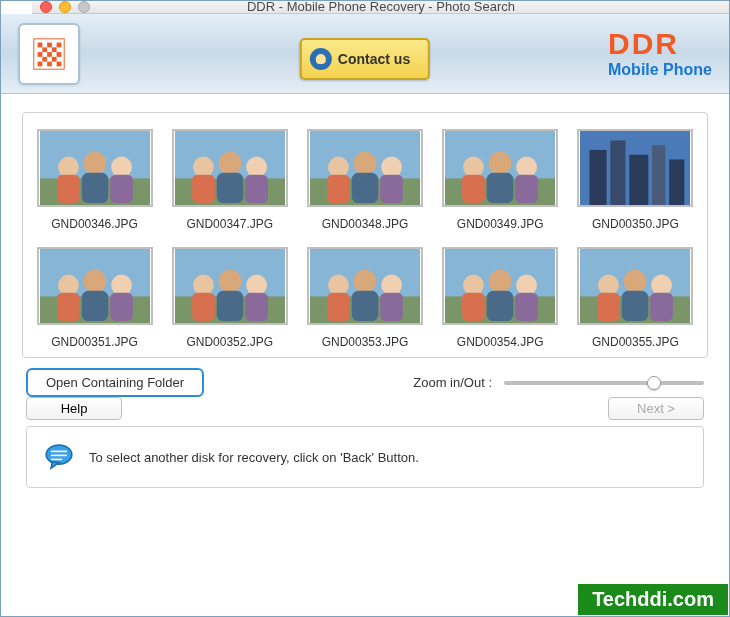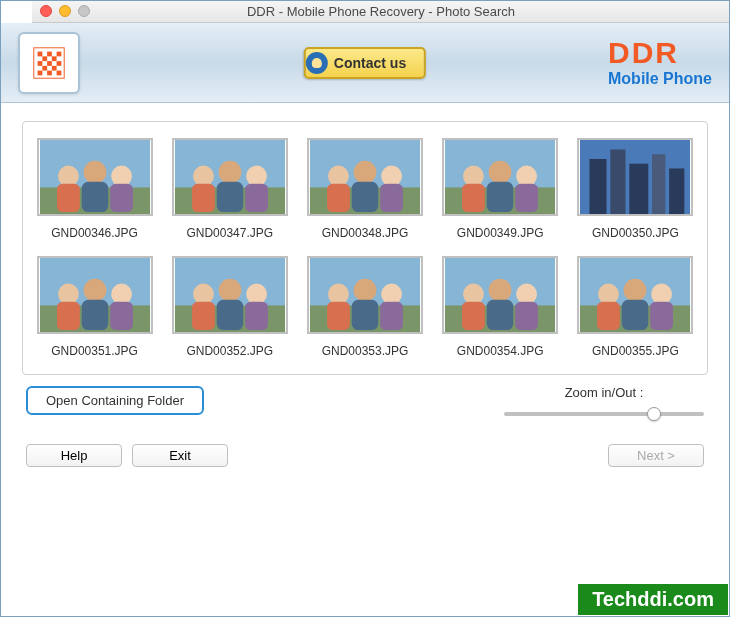--- a/index.html
+++ b/index.html
@@ -1,51 +1,51 @@
 <!DOCTYPE html>
 <html><head>
 <meta charset="utf-8">
 <style>
 * { box-sizing: border-box; margin: 0; padding: 0; }
 body { font-family: -apple-system, "Lucida Grande", Arial, sans-serif; font-size: 13px; background: #fff; width: 730px; height: 617px; overflow: hidden; position: relative; }
 
-.titlebar { height: 23px; background: linear-gradient(#f6f6f6, #e6e6e6); border-bottom: 1px solid #c9c9c9; display: flex; align-items: center; position: relative; margin-left: 32px; }
+.titlebar { height: 14px; background: linear-gradient(#f6f6f6, #e6e6e6); border-bottom: 1px solid #c9c9c9; display: flex; align-items: center; position: relative; margin-left: 32px; }
 .traffic { display: flex; gap: 7px; margin-left: 8px; }
 .tl { width: 12px; height: 12px; border-radius: 50%; }
 .tl.red { background: #ff5f57; border: 1px solid #e24640; }
 .tl.yel { background: #febc2e; border: 1px solid #d89d22; }
 .tl.grn { background: #c7c7c7; border: 1px solid #aaa; }
 .title-text { position: absolute; left: 0; right: 0; text-align: center; font-size: 13px; color: #4a4a4a; pointer-events: none; }
 
 .header { height: 80px; background: linear-gradient(180deg, #e4eef6 0%, #c8dae8 50%, #e4eef6 100%); border-bottom: 1px solid #b0c4d4; display: flex; align-items: center; padding: 0 18px; position: relative; }
 .logo-box { width: 62px; height: 62px; border: 2px solid #aac3d6; border-radius: 6px; background: #fff; display: flex; align-items: center; justify-content: center; box-shadow: 0 1px 3px rgba(0,0,0,.1); }
 .logo-box svg { width: 38px; height: 38px; }
-.contact-btn { position: absolute; left: 50%; transform: translateX(-50%); top: 24px; height: 32px; padding: 0 18px 0 0; background: linear-gradient(#fbe98a, #f4d24e); border: 2px solid #c9a321; border-radius: 5px; display: flex; align-items: center; gap: 6px; font-size: 14px; font-weight: 600; color: #333; cursor: pointer; box-shadow: 0 1px 2px rgba(0,0,0,.2); }
+.contact-btn { position: absolute; left: 50%; transform: translateX(-50%); top: 24px; height: 42px; padding: 0 18px 0 8px; background: linear-gradient(#fbe98a, #f4d24e); border: 2px solid #c9a321; border-radius: 5px; display: flex; align-items: center; gap: 6px; font-size: 14px; font-weight: 600; color: #333; cursor: pointer; box-shadow: 0 1px 2px rgba(0,0,0,.2); }
 .contact-btn .av { width: 22px; height: 22px; border-radius: 50%; background: #2a6fb5; display: flex; align-items: center; justify-content: center; }
 .contact-btn .av::before { content:""; width:10px; height:10px; background:#fde29a; border-radius:50% 50% 40% 40%; }
 .brand { margin-left: auto; text-align: left; }
 .brand .ddr { font-size: 30px; font-weight: bold; color: #f15a24; letter-spacing: 2px; line-height: 1; }
 .brand .sub { font-size: 16px; font-weight: bold; color: #1976d2; margin-top: 2px; }
 
 .content { padding: 18px 22px 0; }
-.panel { border: 1px solid #d0d0d0; border-radius: 4px; padding: 16px 10px 8px; background: #fff; }
+.panel { border: 1px solid #d0d0d0; border-radius: 4px; padding: 16px 10px 0; background: #fff; }
 .grid { display: grid; grid-template-columns: repeat(5, 1fr); gap: 8px 12px; }
 .thumb { text-align: center; }
 .thumb .img { width: 116px; height: 78px; border: 2px solid #c0c0c0; margin: 0 auto; overflow: hidden; }
 .thumb .img svg { width: 100%; height: 100%; display: block; }
 .thumb .fn { font-size: 12px; margin-top: 10px; margin-bottom: 8px; color: #333; }
 
 .toolbar-row { display: flex; align-items: center; margin-top: 10px; gap: 20px; padding: 0 4px; }
 .open-btn { border: 2px solid #2a8dd6; border-radius: 6px; background: #fff; padding: 5px 18px; font-size: 13px; color: #333; cursor: pointer; }
-.zoom-wrap { margin-left: auto; display: flex; align-items: center; gap: 12px; flex-direction: column; }
+.zoom-wrap { margin-left: auto; display: flex; align-items: center; gap: 12px; }
 .zoom-label { font-size: 13px; color: #333; }
 .slider-track { width: 200px; height: 4px; background: #c0c0c0; border-radius: 2px; position: relative; }
 .slider-thumb { position: absolute; top: -5px; width: 14px; height: 14px; background: #fff; border: 1px solid #999; border-radius: 50%; box-shadow: 0 1px 2px rgba(0,0,0,.2); }
 
-.nav-row { display: flex; gap: 10px; margin-top: 28px; padding: 0 4px; }
+.nav-row { display: flex; gap: 10px; padding: 0 4px; }
 .nav-btn { min-width: 96px; padding: 3px 12px; border: 1px solid #bfbfbf; border-radius: 4px; background: linear-gradient(#fff,#f2f2f2); font-size: 13px; cursor: pointer; text-align: center; }
 .nav-btn.disabled { color: #aaa; cursor: default; }
 .spacer { flex: 1; }
 
 .info-box { margin: 6px 4px 0; border: 1px solid #d0d0d0; border-radius: 4px; padding: 14px 16px; display: flex; align-items: center; gap: 14px; }
 .bubble-icon { width: 32px; height: 32px; flex-shrink: 0; }
 .info-text { font-size: 13px; color: #333; }
 
 .watermark { position: absolute; right: 2px; bottom: 2px; background: #1a8a1a; color: #fff; font-weight: bold; font-size: 20px; padding: 4px 14px; }
 .outer-border { position:absolute; inset:0; border:1px solid #7aa0be; pointer-events:none; }
@@ -184,25 +184,34 @@
     <div class="zoom-wrap">
       <span class="zoom-label">Zoom in/Out :</span>
       <div class="slider-track">
         <div class="slider-thumb" id="zoom-thumb" style="left: 143px;"></div>
       </div>
     </div>
   </div>
 
   <div class="nav-row">
     <button class="nav-btn">Help</button>
-    <button class="nav-btn">Exit</button>
     <div class="spacer"></div>
     <button class="nav-btn disabled">Next &gt;</button>
   </div>
 
+  <div class="info-box">
+    <svg class="bubble-icon" viewBox="0 0 40 40">
+      <ellipse cx="20" cy="17" rx="16" ry="12" fill="#3aa0e8" stroke="#1b6fb0" stroke-width="2"></ellipse>
+      <path d="M12 26 L10 34 L20 27 Z" fill="#3aa0e8" stroke="#1b6fb0" stroke-width="2"></path>
+      <line x1="10" y1="13" x2="30" y2="13" stroke="#fff" stroke-width="2"></line>
+      <line x1="10" y1="18" x2="30" y2="18" stroke="#fff" stroke-width="2"></line>
+      <line x1="10" y1="23" x2="24" y2="23" stroke="#fff" stroke-width="2"></line>
+    </svg>
+    <div class="info-text">To select another disk for recovery, click on 'Back' Button.</div>
+  </div>
 </div>
 
 <div class="watermark">Techddi.com</div>
 <div class="outer-border"></div>
 
 <svg width="0" height="0" style="position:absolute">
   <defs>
     <g id="people-thumb">
       <rect width="116" height="78" fill="#87b5d6"></rect>
       <rect y="50" width="116" height="28" fill="#7a9668"></rect>

